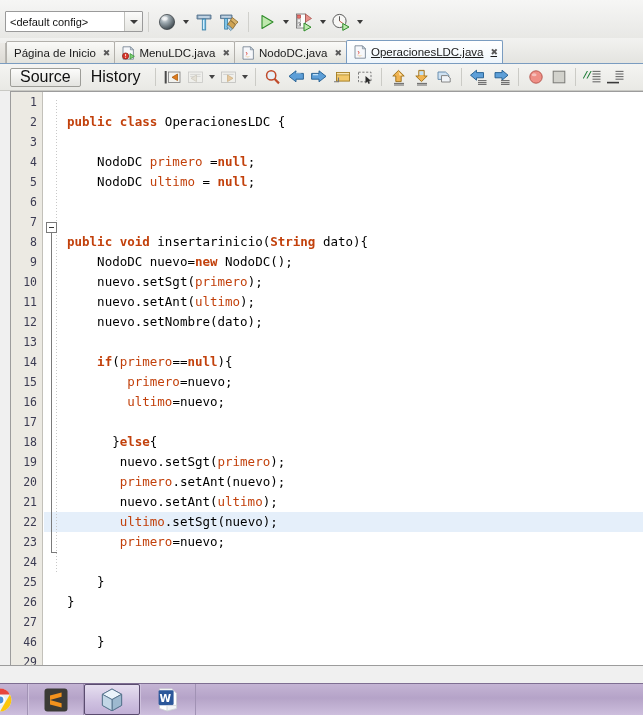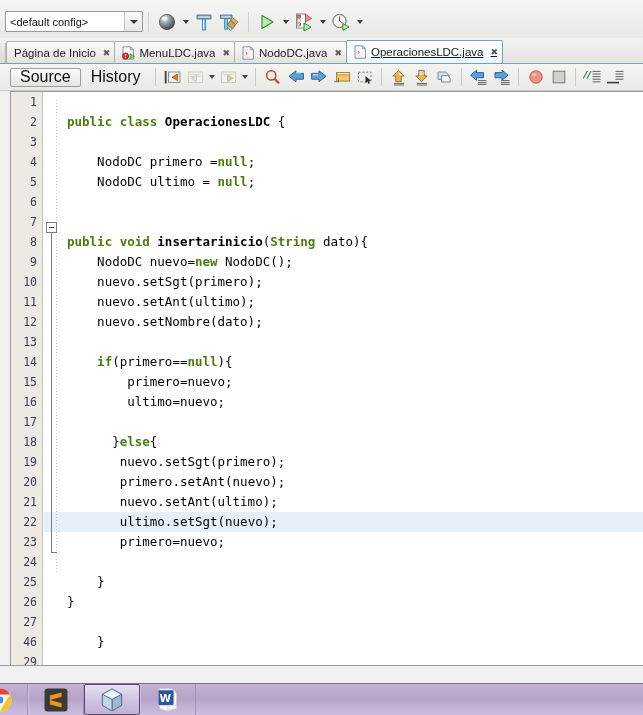--- a/index.html
+++ b/index.html
@@ -99,23 +99,23 @@
   #codearea {
     position: absolute; left: 33px; top: 0; right: 0; height: 100%;
     background: #fff; overflow: hidden;
   }
   .cl {
     height: 20px; line-height: 20px; white-space: pre;
     font-family: "DejaVu Sans Mono", monospace; font-size: 12.5px; color: #000;
     padding-left: 23px; position: relative;
   }
   .cl.hl { background: #e5effa; }
-  .kw { color: #4d7c0f; font-weight: bold; }
-  .fld { color: #000000; }
-  .bold { font-weight: bold; }
+  .kw { color: #c2410c; font-weight: bold; }
+  .fld { color: #c2410c; }
+  .bold { font-weight: normal; }
 
   
   #indentguide {
     position: absolute; left: 56px; top: 100px; width: 1px; height: 472px;
     background: repeating-linear-gradient(to bottom,#c8c8c8 0px,#c8c8c8 1px,transparent 1px,transparent 3px);
     z-index: 5; pointer-events: none;
   }
   
   #foldmark {
     position: absolute; left: 46px; top: 222px; width: 11px; height: 11px;

